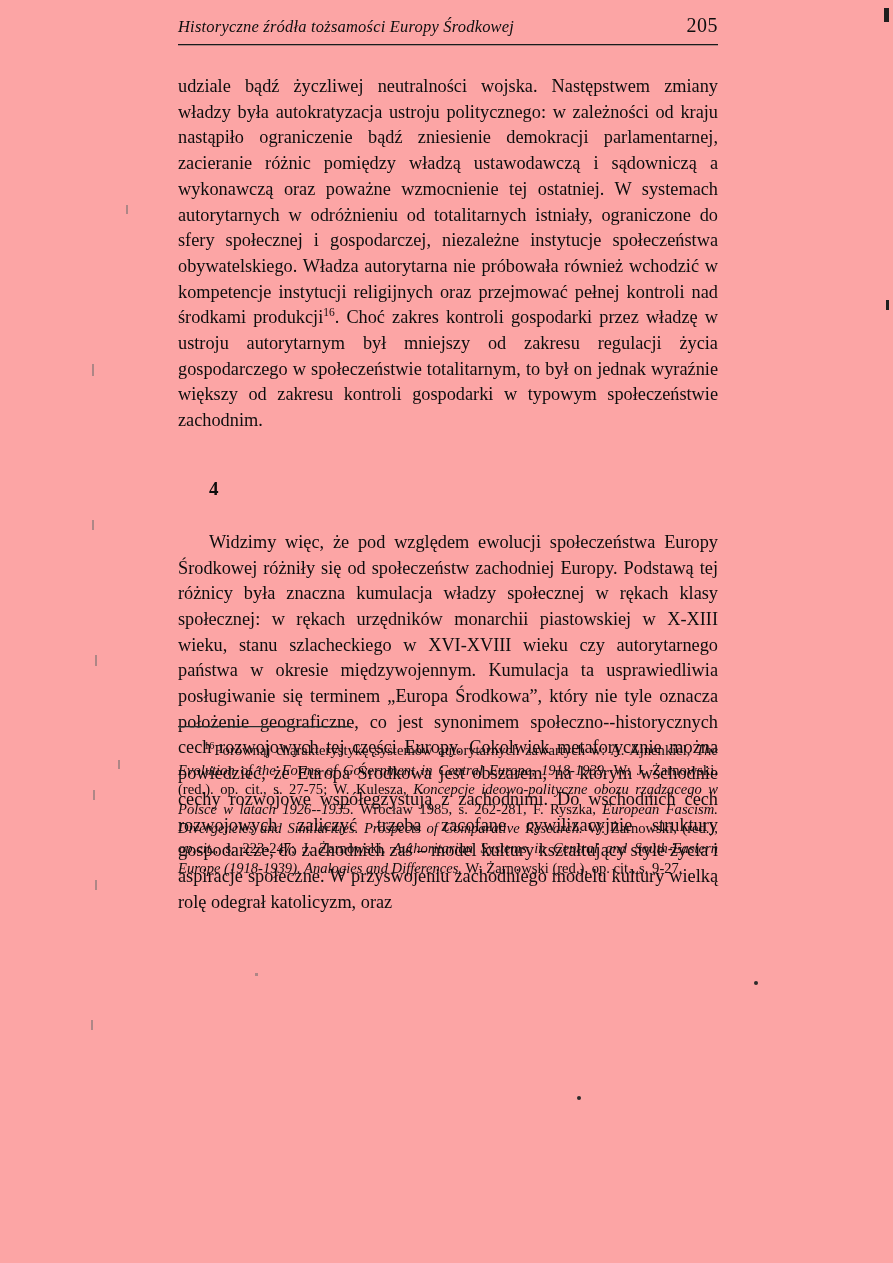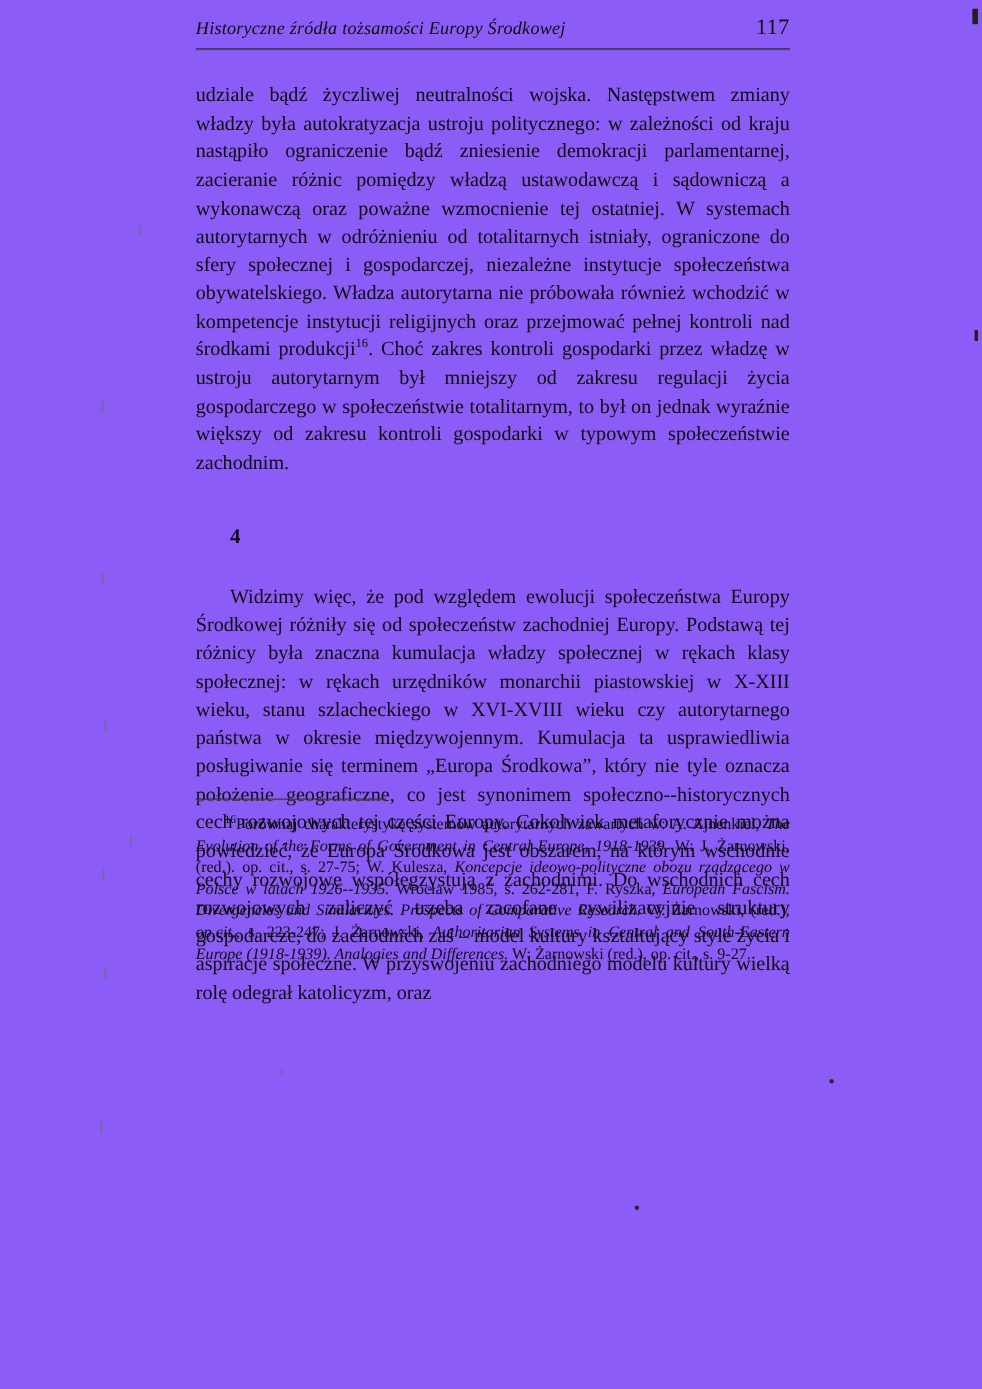--- a/index.html
+++ b/index.html
@@ -8,21 +8,21 @@
     background: #ffffff;
   }
   body {
     font-family: "Liberation Serif", "DejaVu Serif", serif;
     color: #0d0d0d;
   }
   .page {
     position: relative;
     width: 893px;
     height: 1263px;
-    background: #8b5cf6;
+    background: #fca5a5;
     overflow: hidden;
     box-sizing: border-box;
   }
 
   
   .running-head {
     position: absolute;
     left: 178px;
     top: 14px;
     width: 540px;
@@ -142,21 +142,21 @@
     background: rgba(110,110,110,.55);
   }
 </style>
 </head>
 <body>
 
 <div class="page">
 
   <div class="running-head">
     <span class="running-title">Historyczne źródła tożsamości Europy Środkowej</span>
-    <span class="folio">117</span>
+    <span class="folio">205</span>
   </div>
   <div class="head-rule"></div>
 
   <div class="textblock">
 
     <p class="body"><span>udziale bądź życzliwej neutralności wojska. Następstwem zmiany władzy była autokratyzacja ustroju politycznego: w zależności od kraju nastąpiło ograniczenie bądź zniesienie demokracji parlamentarnej, zacieranie różnic pomiędzy władzą ustawodawczą i sądowniczą a wykonawczą oraz poważne wzmocnienie tej ostatniej. W systemach autorytarnych w odróżnieniu od totalitarnych istniały, ograniczone do sfery społecznej i gospodarczej, niezależne instytucje społeczeństwa obywatelskiego. Władza autorytarna nie próbowała również wchodzić w kompetencje instytucji religijnych oraz przejmować pełnej kontroli nad środkami produkcji</span><sup class="fn">16</sup><span>. Choć zakres kontroli gospodarki przez władzę w ustroju autorytarnym był mniejszy od zakresu regulacji życia gospodarczego w społeczeństwie totalitarnym, to był on jednak wyraźnie większy od zakresu kontroli gospodarki w typowym społeczeństwie zachodnim.</span></p>
 
     <p class="section-number">4</p>
 
     <p class="body indent">Widzimy więc, że pod względem ewolucji społeczeństwa Europy Środkowej różniły się od społeczeństw zachodniej Europy. Podstawą tej różnicy była znaczna kumulacja władzy społecznej w rękach klasy społecznej: w rękach urzędników monarchii piastowskiej w X-XIII wieku, stanu szlacheckiego w XVI-XVIII wieku czy autorytarnego państwa w okresie międzywojennym. Kumulacja ta usprawiedliwia posługiwanie się terminem „Europa Środkowa”, który nie tyle oznacza położenie geograficzne, co jest synonimem społeczno--historycznych cech rozwojowych tej części Europy. Cokolwiek metaforycznie można powiedzieć, że Europa Środkowa jest obszarem, na którym wschodnie cechy rozwojowe współegzystują z zachodnimi. Do wschodnich cech rozwojowych zaliczyć trzeba zacofane cywilizacyjnie struktury gospodarcze, do zachodnich zaś – model kultury kształtujący style życia i aspiracje społeczne. W przyswojeniu zachodniego modelu kultury wielką rolę odegrał katolicyzm, oraz</p>

